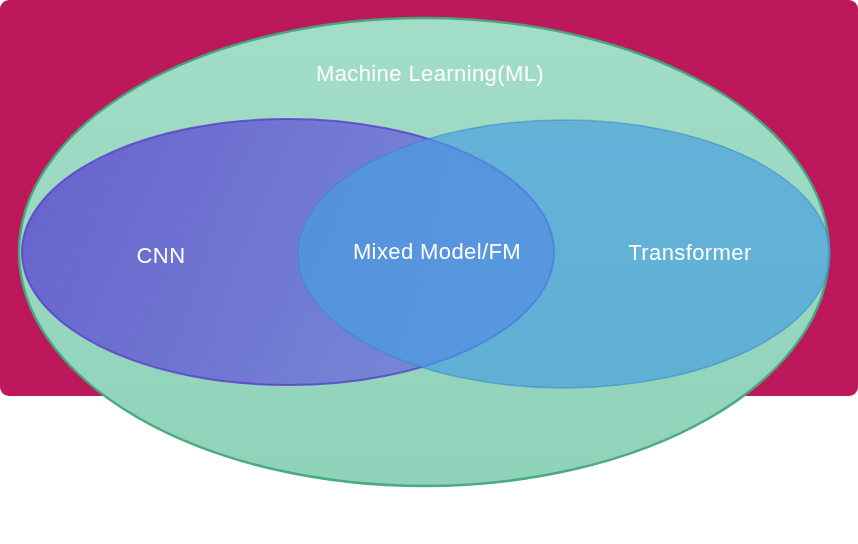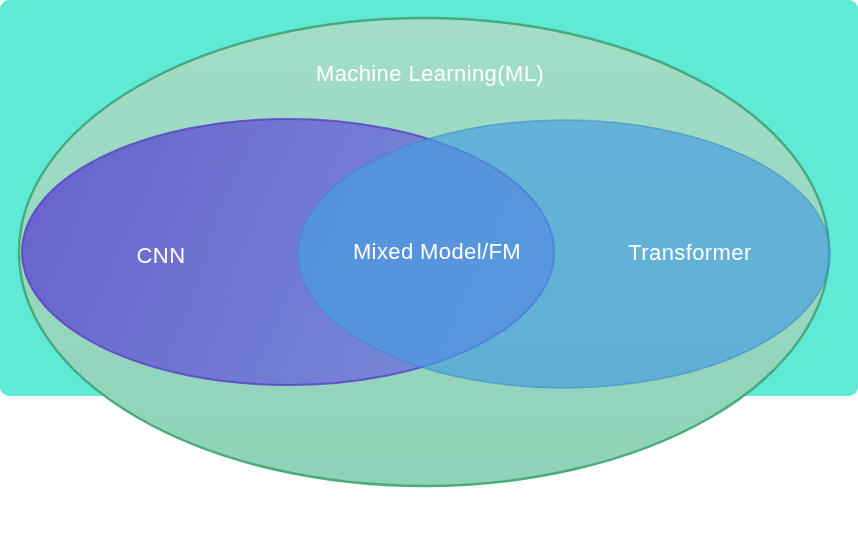--- a/index.html
+++ b/index.html
@@ -8,21 +8,21 @@
     background: #ffffff;
     width: 858px;
     height: 544px;
     overflow: hidden;
     font-family: "Liberation Sans", sans-serif;
   }
   .canvas {
     position: relative;
     width: 858px;
     height: 396px;
-    background: #5eead4;
+    background: #be185d;
     border-radius: 9px;
   }
   svg text {
     font-family: "Liberation Sans", sans-serif;
     font-size: 22px;
     font-weight: 400;
     letter-spacing: 0.4px;
   }
 </style>
 </head>

